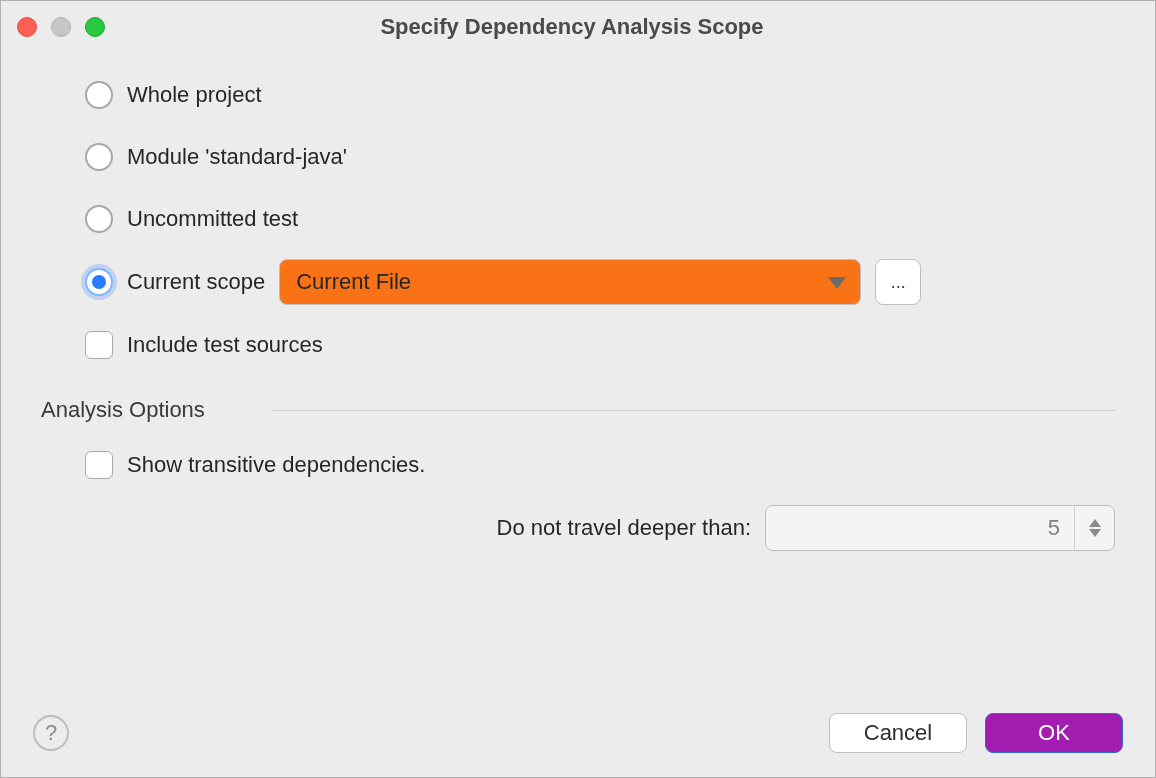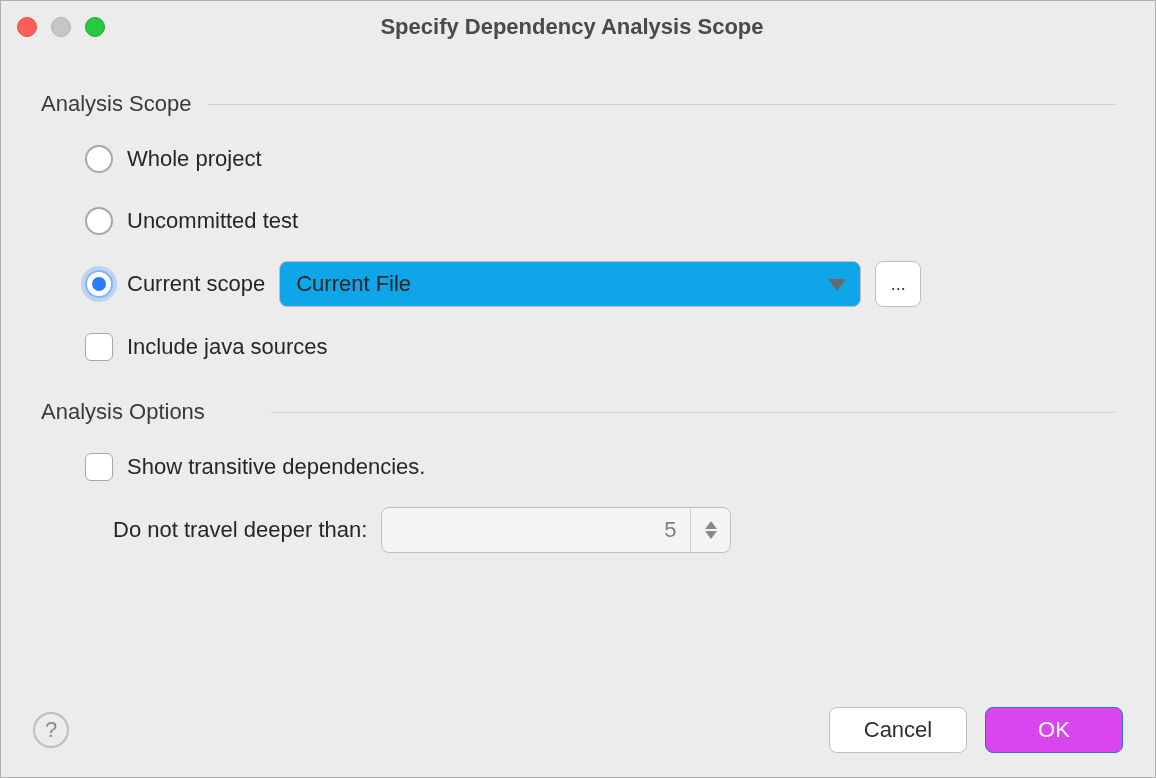--- a/index.html
+++ b/index.html
@@ -115,21 +115,21 @@
     border: 1.5px solid #a8a8a8;
     background: #fff;
     flex-shrink: 0;
     cursor: pointer;
   }
   .dropdown {
     flex: 1;
     height: 46px;
     border: 1px solid #bfbfbf;
     border-radius: 8px;
-    background: #0ea5e9;
+    background: #f97316;
     display: flex;
     align-items: center;
     padding: 0 16px;
     font-size: 22px;
     color: #262626;
     position: relative;
     max-width: 582px;
     cursor: pointer;
   }
   .dropdown .caret {
@@ -191,42 +191,42 @@
     border: 2px solid #bdbdbd;
     color: #8a8a8a;
     font-size: 22px;
     display: flex;
     align-items: center;
     justify-content: center;
     cursor: pointer;
   }
   .spacer { flex: 1; }
   .btn {
-    height: 46px;
+    height: 40px;
     min-width: 138px;
     border-radius: 8px;
     font-size: 22px;
     display: flex;
     align-items: center;
     justify-content: center;
     padding: 0 28px;
     cursor: pointer;
     margin-left: 18px;
   }
   .btn-cancel {
     background: #fff;
     border: 1px solid #bfbfbf;
     color: #2d2d2d;
   }
   .btn-ok {
-    background: #d946ef;
+    background: #a21caf;
     border: 1px solid #2f6fc4;
     color: #fff;
   }
-  .indent { margin-left: 28px; }
+  .indent { margin-left: 28px; justify-content: flex-end; }
   svg.caret-down { width: 18px; height: 12px; }
   svg.caret-down polygon { fill: #6a6a6a; }
   svg.ar { width: 12px; height: 8px; }
   svg.ar polygon { fill: #8a8a8a; }
   .gap-top { margin-top: 30px; gap: 48px; }
 </style>
 </head>
 <body>
 
 <div class="dialog">
@@ -235,32 +235,32 @@
     <div class="traffic-lights">
       <div class="tl tl-close"></div>
       <div class="tl tl-min"></div>
       <div class="tl tl-max"></div>
     </div>
     <div class="title">Specify Dependency Analysis Scope</div>
   </div>
 
   <div class="content">
 
-    <div class="section-header">
-      <div class="label">Analysis Scope</div>
-      <div class="line"></div>
-    </div>
 
     <div class="group-body">
 
       <div class="row">
         <div class="radio"></div>
         <div class="opt-label">Whole project</div>
       </div>
 
+      <div class="row">
+        <div class="radio"></div>
+        <div class="opt-label">Module 'standard-java'</div>
+      </div>
 
       <div class="row">
         <div class="radio"></div>
         <div class="opt-label">Uncommitted test</div>
       </div>
 
 
       <div class="row">
         <div class="radio selected"></div>
         <div class="opt-label">Current scope</div>
@@ -272,21 +272,21 @@
               </svg>
           </span>
         </div>
         <div class="ellipsis-btn">
           <span>...</span>
         </div>
       </div>
 
       <div class="row">
         <div class="checkbox"></div>
-        <div class="opt-label">Include java sources</div>
+        <div class="opt-label">Include test sources</div>
       </div>
 
     </div>
 
     <div class="section-header gap-top">
       <div class="label">Analysis Options</div>
       <div class="line"></div>
     </div>
 
     <div class="group-body">

